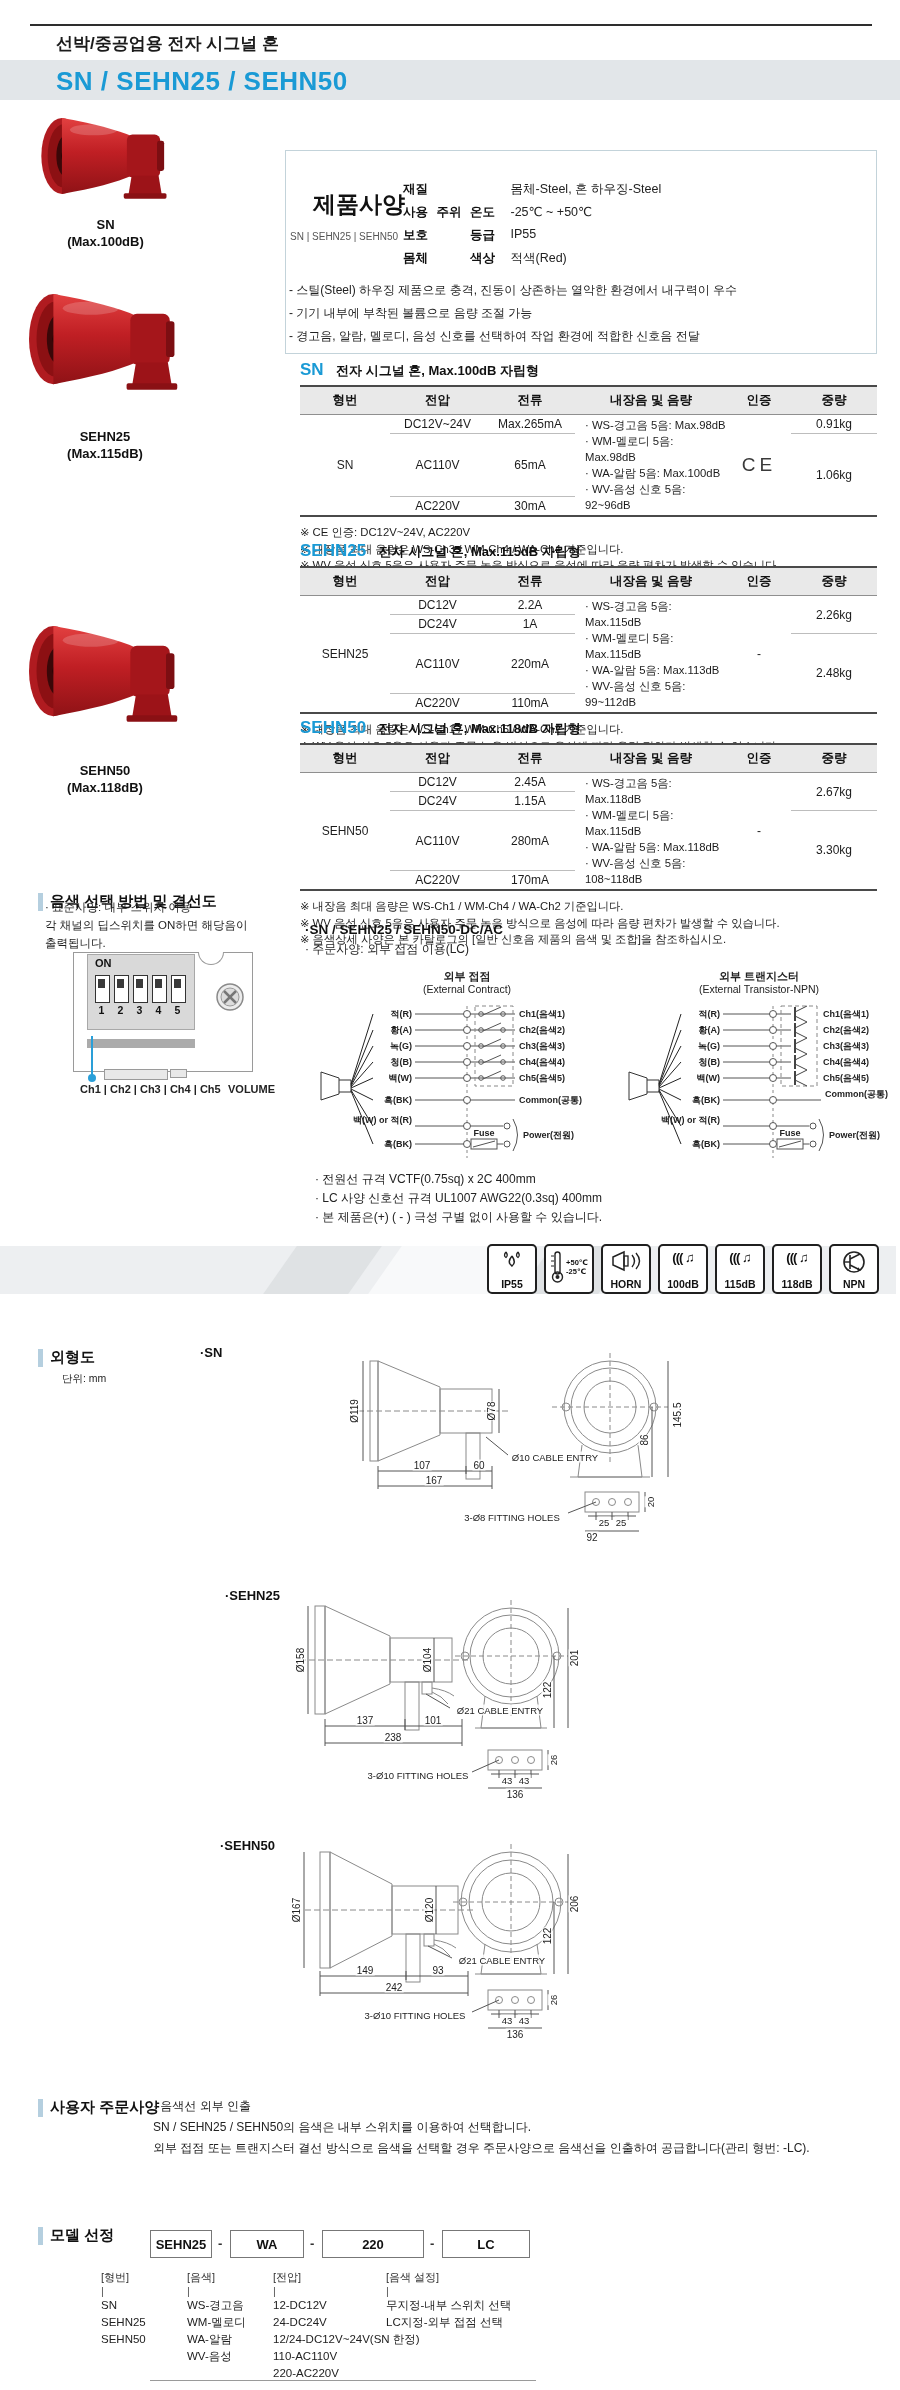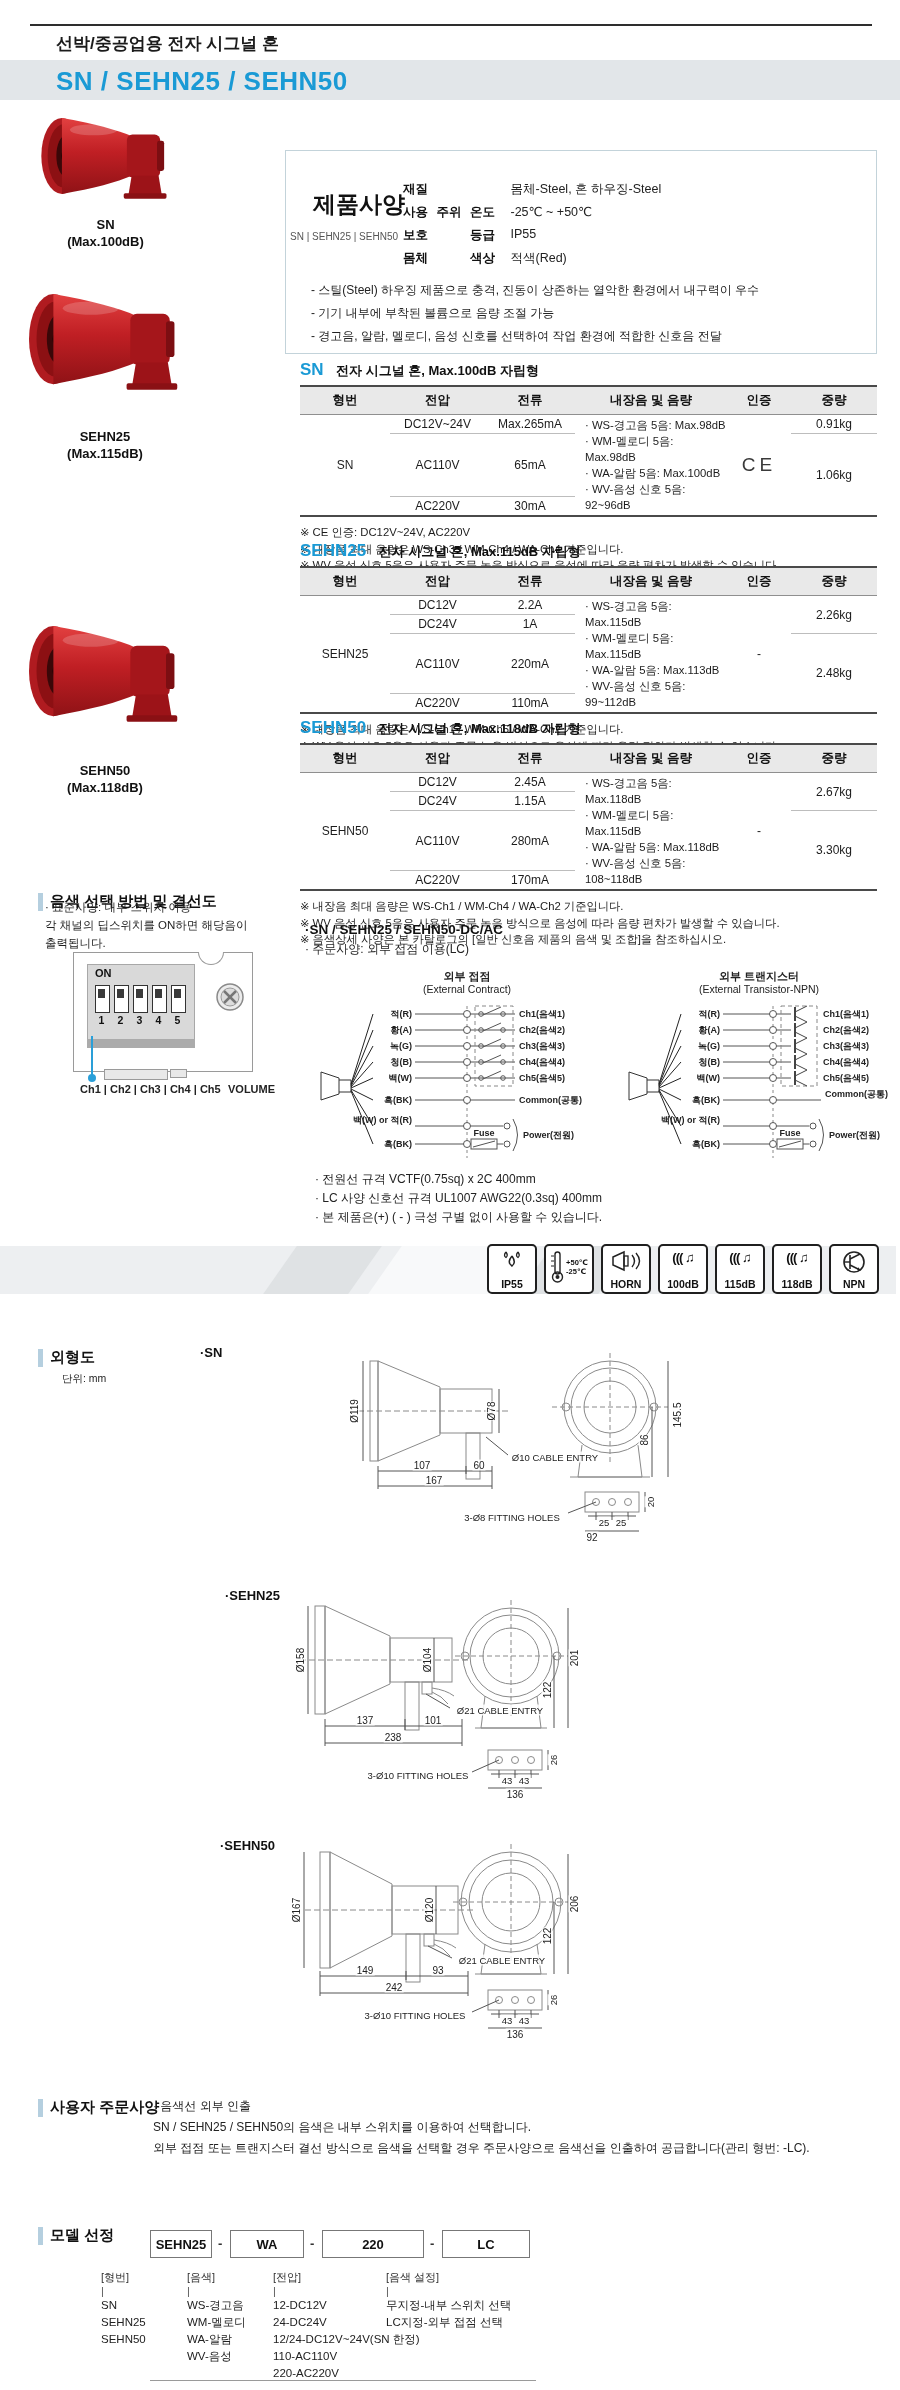--- a/index.html
+++ b/index.html
@@ -13,42 +13,42 @@
   
   .product{position:absolute;}
   .plabel{position:absolute;text-align:center;font-weight:700;font-size:13px;line-height:17px;}
   
   .specbox{position:absolute;left:285px;top:150px;width:590px;height:202px;border:1.5px solid #c3d3da;background:#fff;}
   .spec-title{position:absolute;left:18px;top:38px;width:110px;text-align:center;font-size:23px;font-weight:800;color:#111;}
   .spec-sub{position:absolute;left:4px;top:80px;width:138px;font-size:10px;color:#555;}
   .spec-row{position:absolute;left:117px;font-size:12.5px;}
   .spec-label{display:inline-block;width:92px;font-weight:700;text-align:justify;text-align-last:justify;vertical-align:top;}
   .spec-val{display:inline-block;margin-left:12px;color:#222;}
-  .spec-bullets{position:absolute;left:25px;top:128px;font-size:12px;line-height:23px;color:#222;}
+  .spec-bullets{position:absolute;left:3px;top:128px;font-size:12px;line-height:23px;color:#222;}
   
   .tblsec{position:absolute;left:300px;width:577px;}
   .t-model{color:#1a9ad5;font-weight:800;font-size:17px;}
   .t-sub{font-weight:700;font-size:13px;color:#111;margin-left:8px;}
   table.tbl{width:577px;border-collapse:collapse;margin-top:5px;border-bottom:2px solid #4a4a4a;table-layout:fixed;}
   .tbl th{background:#e9e9e9;border-top:2px solid #4a4a4a;border-bottom:1px solid #8f8f8f;
           font-size:12.5px;font-weight:700;padding:5px 0;}
   .tbl td{font-size:12px;text-align:center;padding:2px 0;vertical-align:middle;color:#1c1c1c;}
   .tbl td.sounds{text-align:left;padding-left:10px;font-size:11.3px;line-height:16px;}
   .bline,.wline{border-bottom:1px solid #bdbdbd;}
   .cert-ce{font-size:19px;letter-spacing:4px;color:#3a3a3a;font-weight:500;}
   .notes{margin-top:7px;font-size:11.3px;line-height:16.5px;color:#1c1c1c;}
   
   .sech{position:absolute;display:flex;align-items:center;gap:7px;font-size:15px;font-weight:700;color:#111;}
   .sech .bar{width:5px;height:18px;background:#b5cfdf;}
   
   .tone-lines{position:absolute;left:45px;top:898px;font-size:11.5px;line-height:18px;color:#222;}
   .dipbox{position:absolute;left:73px;top:952px;width:178px;height:118px;border:1.5px solid #9a9a9a;background:#fff;}
   .notch{position:absolute;top:-1px;right:28px;width:24px;height:12px;border:1.5px solid #9a9a9a;border-top:none;
          border-radius:0 0 14px 14px;background:#fff;}
-  .dippanel{position:absolute;left:13px;top:11px;width:106px;height:74px;background:#d9d9d9;border:1px solid #a8a8a8;}
+  .dippanel{position:absolute;left:13px;top:1px;width:106px;height:74px;background:#d9d9d9;border:1px solid #a8a8a8;}
   .dipstrip{position:absolute;left:13px;top:86px;width:108px;height:9px;background:#ababab;}
   .ontxt{position:absolute;left:7px;top:2px;font-size:11px;font-weight:800;}
   .sw{position:absolute;top:20px;width:13px;height:26px;background:#fff;border:1.6px solid #333;}
   .sw i{position:absolute;left:2px;top:2.5px;width:6.5px;height:9px;background:#3a3a3a;}
   .swnum{position:absolute;top:49px;width:13px;text-align:center;font-size:10.5px;font-weight:800;}
   .tabs1{position:absolute;left:30px;bottom:-9px;width:62px;height:9px;border:1px solid #9a9a9a;background:#e8e8e8;}
   .tabs2{position:absolute;left:96px;bottom:-7px;width:15px;height:7px;border:1px solid #9a9a9a;background:#e8e8e8;}
   .blueline{position:absolute;left:91px;top:1036px;width:2px;height:40px;background:#2a9fd8;}
   .bluedot{position:absolute;left:88px;top:1074px;width:8px;height:8px;border-radius:50%;background:#2a9fd8;}
   .chlabels{position:absolute;left:80px;top:1083px;font-size:11px;font-weight:600;color:#222;}

